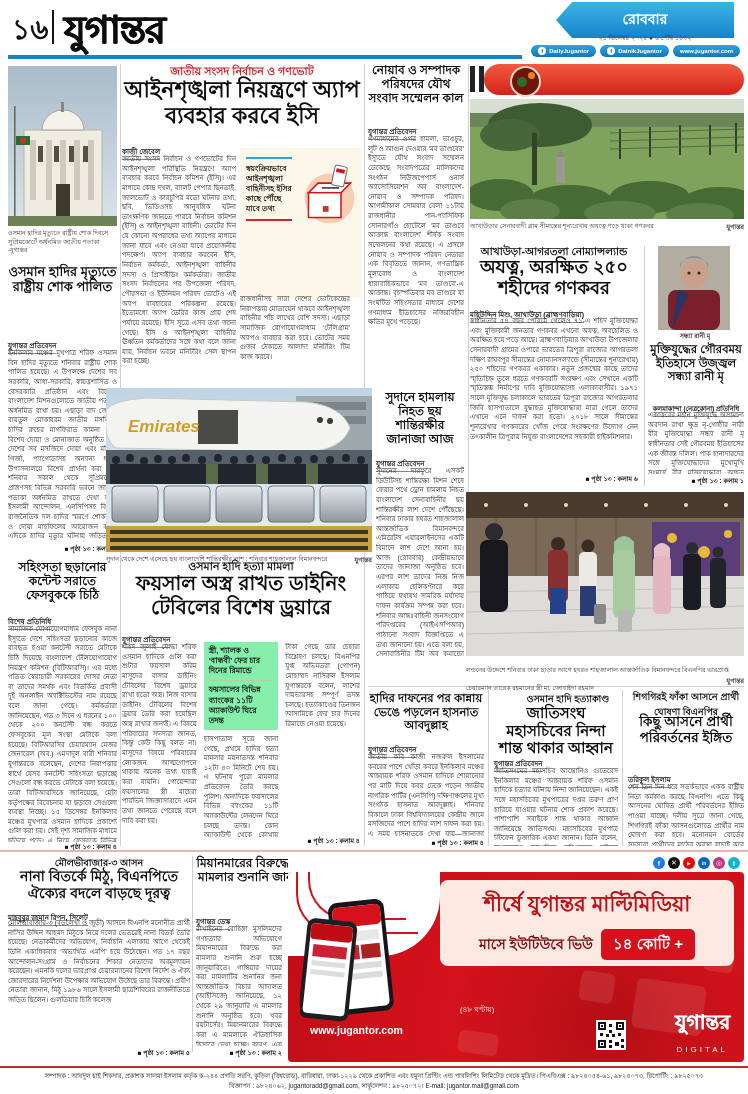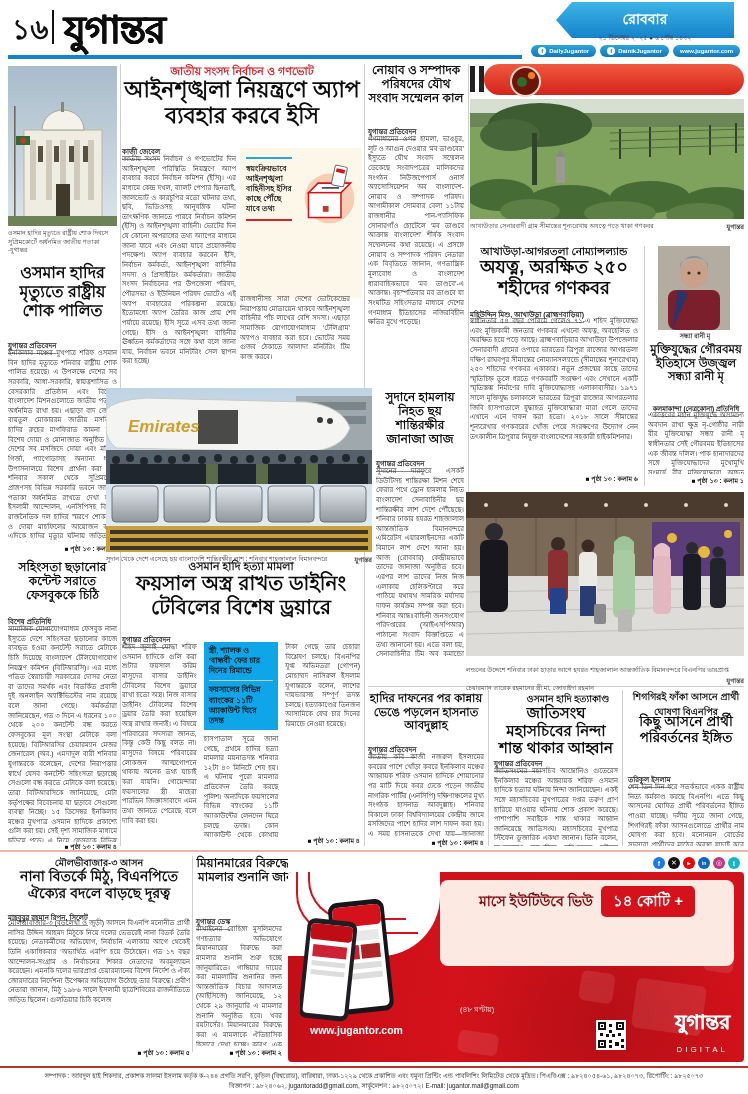--- a/index.html
+++ b/index.html
@@ -33,21 +33,21 @@
     border-radius:8px;padding:2px 7px;display:inline-flex;align-items:center;gap:3px;}
   .fb-ic{width:8px;height:8px;border-radius:50%;background:#fff;color:#1176bd;font-size:6px;font-weight:bold;
     display:inline-flex;align-items:center;justify-content:center;}
   .fb-ic::before{content:"f";}
 
   
   .infobox{background:#fdf7ea;padding:5px 6px;}
   .infobox .t{font-size:8.2px;font-weight:bold;line-height:1.32;color:#111;text-align:left;}
   .u-blue{width:46px;height:2px;background:#2ba3dd;margin:4px 0 5px 0;}
   .u-red{width:46px;height:2px;background:#d6232b;margin:5px 0 0 0;}
-  .hl-box{background:#0ea5e9;padding:4px 5px;margin:4px 0;break-inside:avoid;}
+  .hl-box{background:#86efac;padding:4px 5px;margin:4px 0;break-inside:avoid;}
   .hl-box .h{font-size:7.8px;font-weight:bold;line-height:1.3;color:#111;}
   .hl-box .div{height:1px;background:#b9cfa2;margin:4px 0;}
   .bullet-box{float:left;width:94px;background:#fbe2d4;padding:6px 5px;margin:2px 6px 2px 0;}
   .bullet-item{display:flex;gap:4px;font-size:7.8px;font-weight:bold;line-height:1.35;color:#222;margin-bottom:7px;}
   .arrow{width:0;height:0;border-left:7px solid #d6232b;border-top:4px solid transparent;border-bottom:4px solid transparent;margin-top:2px;flex:none;}
 
   
   .lib-banner{background:linear-gradient(#f05a40,#d4231a);border-radius:16px;display:flex;align-items:center;justify-content:center;position:relative;}
   .lib-banner .txt{color:#fff;font-weight:900;font-size:15px;}
   .lib-ic{position:absolute;left:26px;top:2px;width:27px;height:27px;border-radius:50%;background:#6e1408;border:2px solid #f8d8c8;overflow:hidden;}
@@ -141,21 +141,21 @@
     <rect x="61" y="80" width="5" height="16" fill="#55503f"></rect>
       <rect x="75" y="80" width="5" height="16" fill="#55503f"></rect>
     <rect x="48" y="118" width="14" height="34" fill="#3f3a2c"></rect>
     <rect x="6" y="40" width="1.6" height="112" fill="#6f6a5c"></rect>
     <rect x="8" y="70" width="14" height="9" fill="#2e6b33"></rect>
       <circle cx="15" cy="74.5" r="3" fill="#c0392b"></circle>
     <rect x="0" y="150" width="109" height="10" fill="#6e8258"></rect>
   </svg>
 </div>
 <div class="abs caption" style="left:8px;top:229px;width:109px;">ওসমান হাদির মৃত্যুতে রাষ্ট্রীয় শোক দিবসে সুপ্রিমকোর্টে অর্ধনমিত জাতীয় পতাকা -যুগান্তর</div>
-<div class="abs hl" style="left:8px;top:264px;width:109px;font-size:16px;">ওসমান হাদির মৃত্যুতে রাষ্ট্রীয় শোক পালিত</div>
+<div class="abs hl" style="left:8px;top:264px;width:109px;font-size:13px;">ওসমান হাদির মৃত্যুতে রাষ্ট্রীয় শোক পালিত</div>
 <div class="abs" style="left:8px;top:334px;width:109px;"><span class="byline">যুগান্তর প্রতিবেদন</span></div>
 <div class="abs body-txt" style="left:8px;top:348px;width:109px;height:194px;">ইনকিলাব মঞ্চের মুখপাত্র শরিফ ওসমান বিন হাদির মৃত্যুতে শনিবার রাষ্ট্রীয় শোক পালিত হয়েছে। এ উপলক্ষে দেশের সব সরকারি, আধা-সরকারি, স্বায়ত্তশাসিত ও বেসরকারি প্রতিষ্ঠান এবং বিদেশে বাংলাদেশ মিশনগুলোতে জাতীয় পতাকা অর্ধনমিত রাখা হয়। এছাড়া বাদ জোহর বায়তুল মোকাররম জাতীয় মসজিদে হাদির রুহের মাগফিরাত কামনা করে বিশেষ দোয়া ও মোনাজাত অনুষ্ঠিত হয়। দেশের সব মসজিদে দোয়া এবং মন্দির, গির্জা, প্যাগোডাসহ অন্যান্য ধর্মীয় উপাসনালয়ে বিশেষ প্রার্থনা করা হয়। শনিবার সকাল থেকে সুপ্রিমকোর্ট প্রাঙ্গণসহ বিভিন্ন সরকারি ভবনে জাতীয় পতাকা অর্ধনমিত রাখতে দেখা যায়। ইসলামী আন্দোলন, এনসিপিসহ বিভিন্ন রাজনৈতিক দল হাদির স্মরণে শোকসভা ও দোয়া মাহফিলের আয়োজন করে। এদিকে হাদির মৃত্যুর ঘটনায় জড়িতদের দ্রুত বিচারের দাবিতে বিভিন্ন সংগঠন কর্মসূচি পালন করেছে।</div>
 <div class="abs endmark" style="left:8px;top:544px;width:109px;">■ পৃষ্ঠা ১৩ : কলাম ৪</div>
 
 <div class="abs hl" style="left:8px;top:560px;width:109px;font-size:12px;">সহিংসতা ছড়ানোর কন্টেন্ট সরাতে ফেসবুককে চিঠি</div>
 <div class="abs" style="left:8px;top:610px;width:109px;"><span class="byline">বিশেষ প্রতিনিধি</span></div>
 <div class="abs body-txt" style="left:8px;top:624px;width:109px;height:218px;">সামাজিক যোগাযোগমাধ্যম ফেসবুক নানা ইস্যুতে দেশে সহিংসতা ছড়ানোর কাজে ব্যবহৃত হওয়া কনটেন্ট সরাতে মেটাকে চিঠি দিয়েছে বাংলাদেশ টেলিযোগাযোগ নিয়ন্ত্রণ কমিশন (বিটিআরসি)। এর মধ্যে পতিত স্বৈরাচারী সরকারের দোসর নেতা বা তাদের সমর্থক এবং বিতর্কিত প্রবাসী দুই অনলাইন অ্যাক্টিভিস্টের নাম রয়েছে বলে জানা গেছে। কর্মকর্তারা জানিয়েছেন, গত ৩ দিনে এ ধরনের ১০০ থেকে ২০০ কনটেন্ট বন্ধ করতে ফেসবুকের মূল সংস্থা মেটাকে বলা হয়েছে। বিটিআরসির চেয়ারম্যান মেজর জেনারেল (অব.) এমদাদুল বারী শনিবার যুগান্তরকে বলেছেন, দেশের নিরাপত্তার স্বার্থে যেসব কনটেন্ট সহিংসতা ছড়াচ্ছে সেগুলো বন্ধ করতে মেটাকে বলা হয়েছে। তারা বিটিআরসিকে জানিয়েছে, মেটা কর্তৃপক্ষের বিবেচনায় যা ছড়াবে সেগুলো ব্যবস্থা নিচ্ছে। ১৫ ডিসেম্বর ইনকিলাব মঞ্চের মুখপাত্র ওসমান হাদিকে প্রকাশ্যে গুলি করা হয়। সেই দৃশ্য সামাজিক মাধ্যমে ছড়িয়ে পড়ে। এ নিয়ে ফেসবুকে বিভিন্ন পক্ষ থেকে নানা বিদ্বেষ এবং সহিংসতা ছড়ানো শুরু করে। বিটিআরসিকে</div>
 <div class="abs endmark" style="left:8px;top:842px;width:109px;">■ পৃষ্ঠা ১৩ : কলাম ৪</div>
 
 <div class="abs kicker red" style="left:122px;top:63px;width:240px;font-size:11px;">জাতীয় সংসদ নির্বাচন ও গণভোট</div>
@@ -475,20 +475,21 @@
           <rect x="2" y="22" width="50" height="100" rx="8" fill="#1d1d22"></rect>
           <rect x="6" y="27" width="42" height="90" rx="4" fill="#fff"></rect>
           <rect x="6" y="27" width="42" height="16" rx="4" fill="#c00d15"></rect>
           <rect x="10" y="48" width="34" height="12" fill="#c23"></rect>
           <rect x="10" y="64" width="34" height="5" fill="#ddd"></rect>
             <rect x="10" y="73" width="34" height="5" fill="#ddd"></rect>
         </g>
       </svg>
     </div>
     <div class="ad-cream">
+      <div class="ad-title">শীর্ষে যুগান্তর মাল্টিমিডিয়া</div>
       <div class="ad-row">
         <span class="ad-l1">মাসে ইউটিউবে ভিউ</span>
         <span class="ad-badge">১৪ কোটি +</span>
       </div>
     </div>
     <div class="ad-l2n">(৪৮ ঘণ্টায়)</div>
     <div class="ad-url">www.jugantor.com</div>
     <div class="qr">
       <svg viewBox="0 0 30 30">
         <rect width="30" height="30" fill="#fff"></rect>

